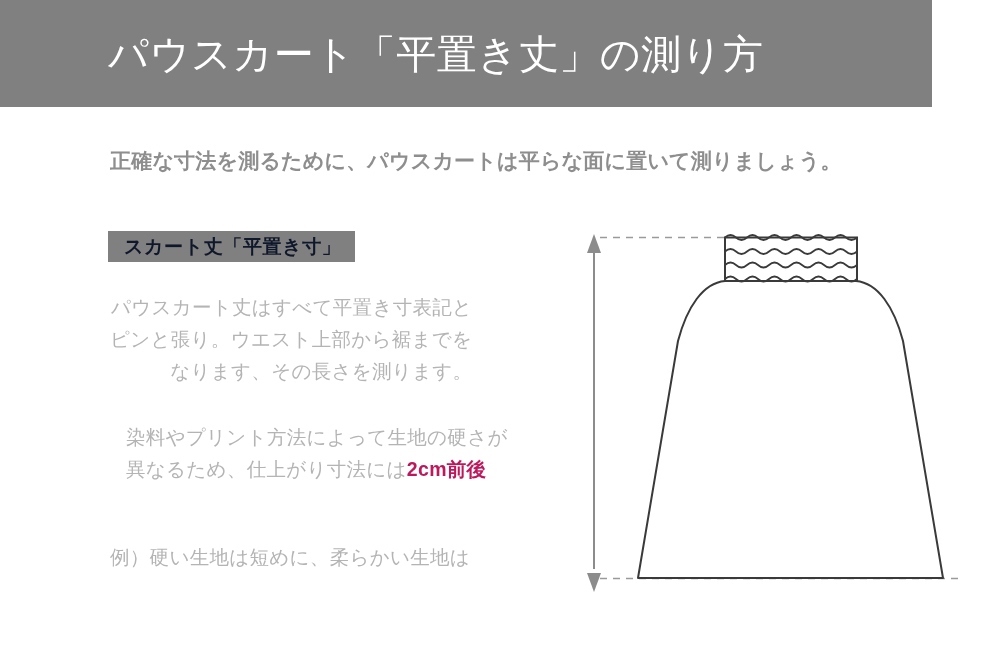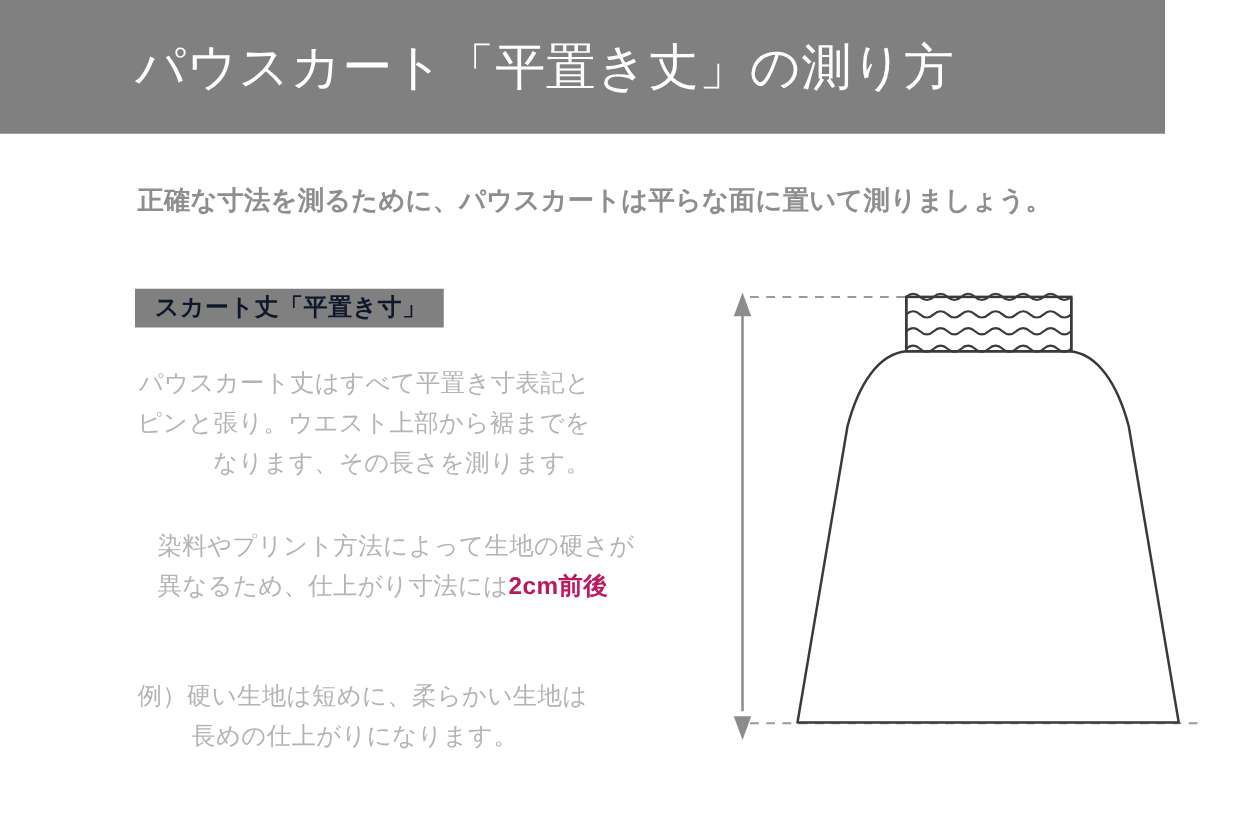--- a/index.html
+++ b/index.html
@@ -133,21 +133,20 @@
     <p>なります、その長さを測ります。</p>
   </div>
 
   <div class="body-block" id="para-note">
     <p>染料やプリント方法によって生地の硬さが</p>
     <p><span>異なるため、仕上がり寸法には</span><span class="emph">2cm前後</span></p>
   </div>
 
   <div class="body-block" id="para-example">
     <p>例）硬い生地は短めに、柔らかい生地は</p>
-    <p><span class="example-indent">長めの仕上がりになります。</span></p>
   </div>
 
   <div class="illustration">
     <svg width="420" height="390" viewBox="0 0 420 390" xmlns="http://www.w3.org/2000/svg">
 
       <line x1="40" y1="22.5" x2="170" y2="22.5" stroke="#9a9a9a" stroke-width="1.6" stroke-dasharray="7 6"></line>
       <line x1="40" y1="363.5" x2="400" y2="363.5" stroke="#9a9a9a" stroke-width="1.6" stroke-dasharray="7 6"></line>
 
       <g>
         <line x1="34" y1="32" x2="34" y2="354" stroke="#8c8c8c" stroke-width="2"></line>

